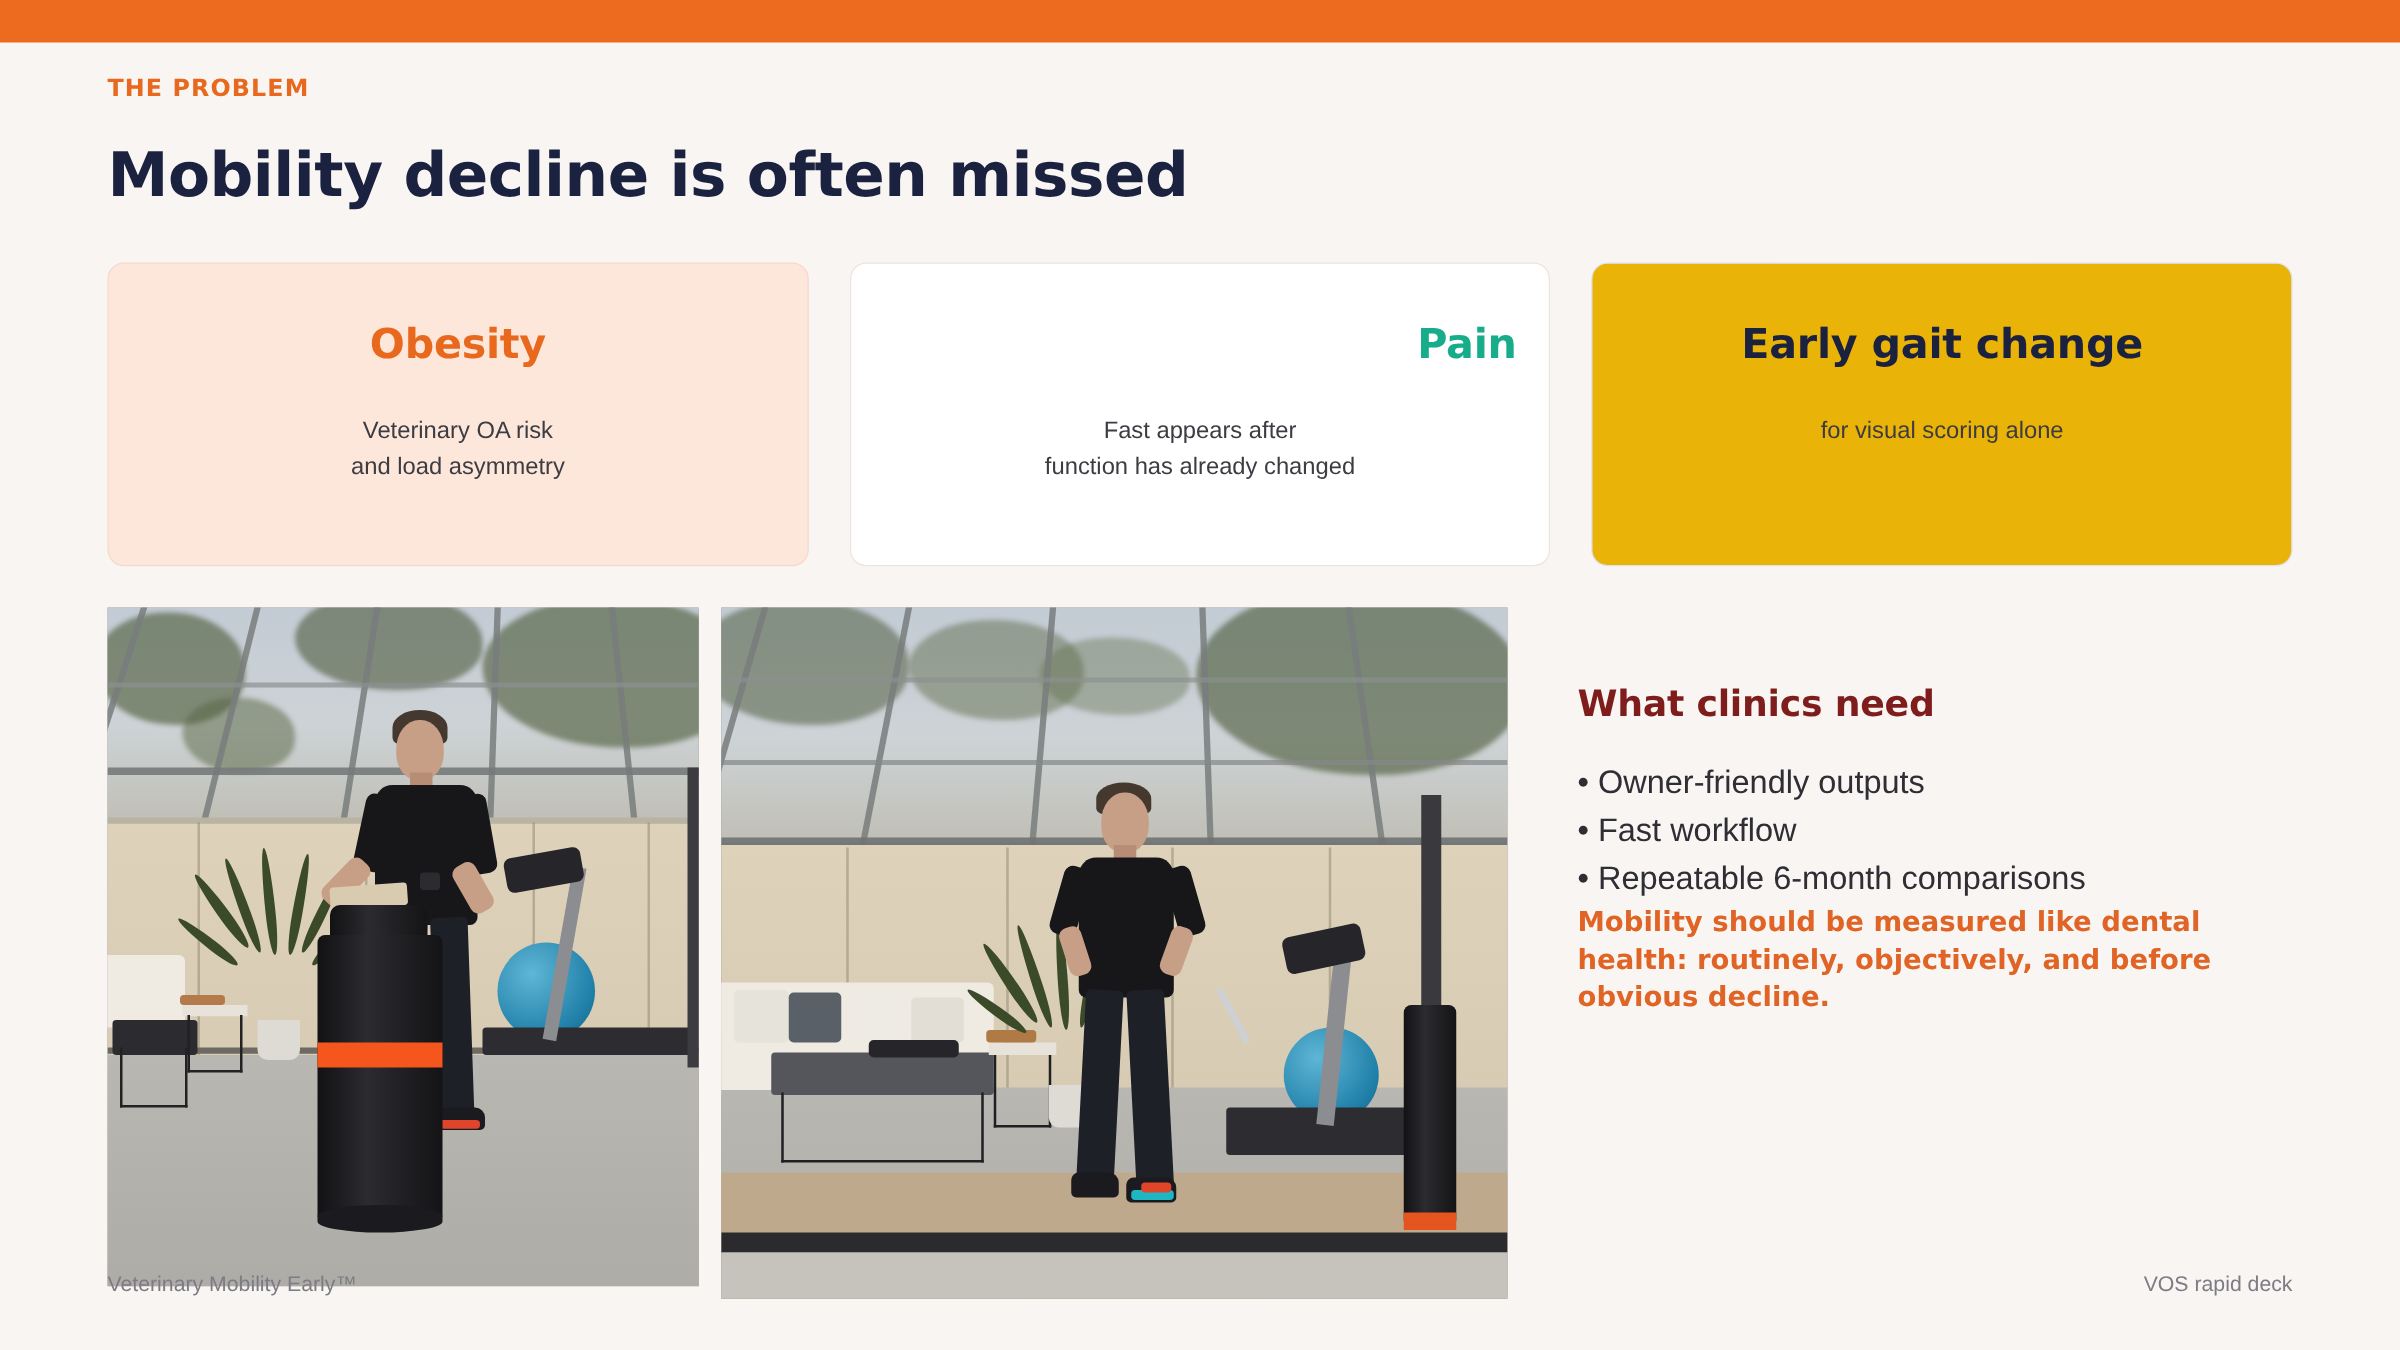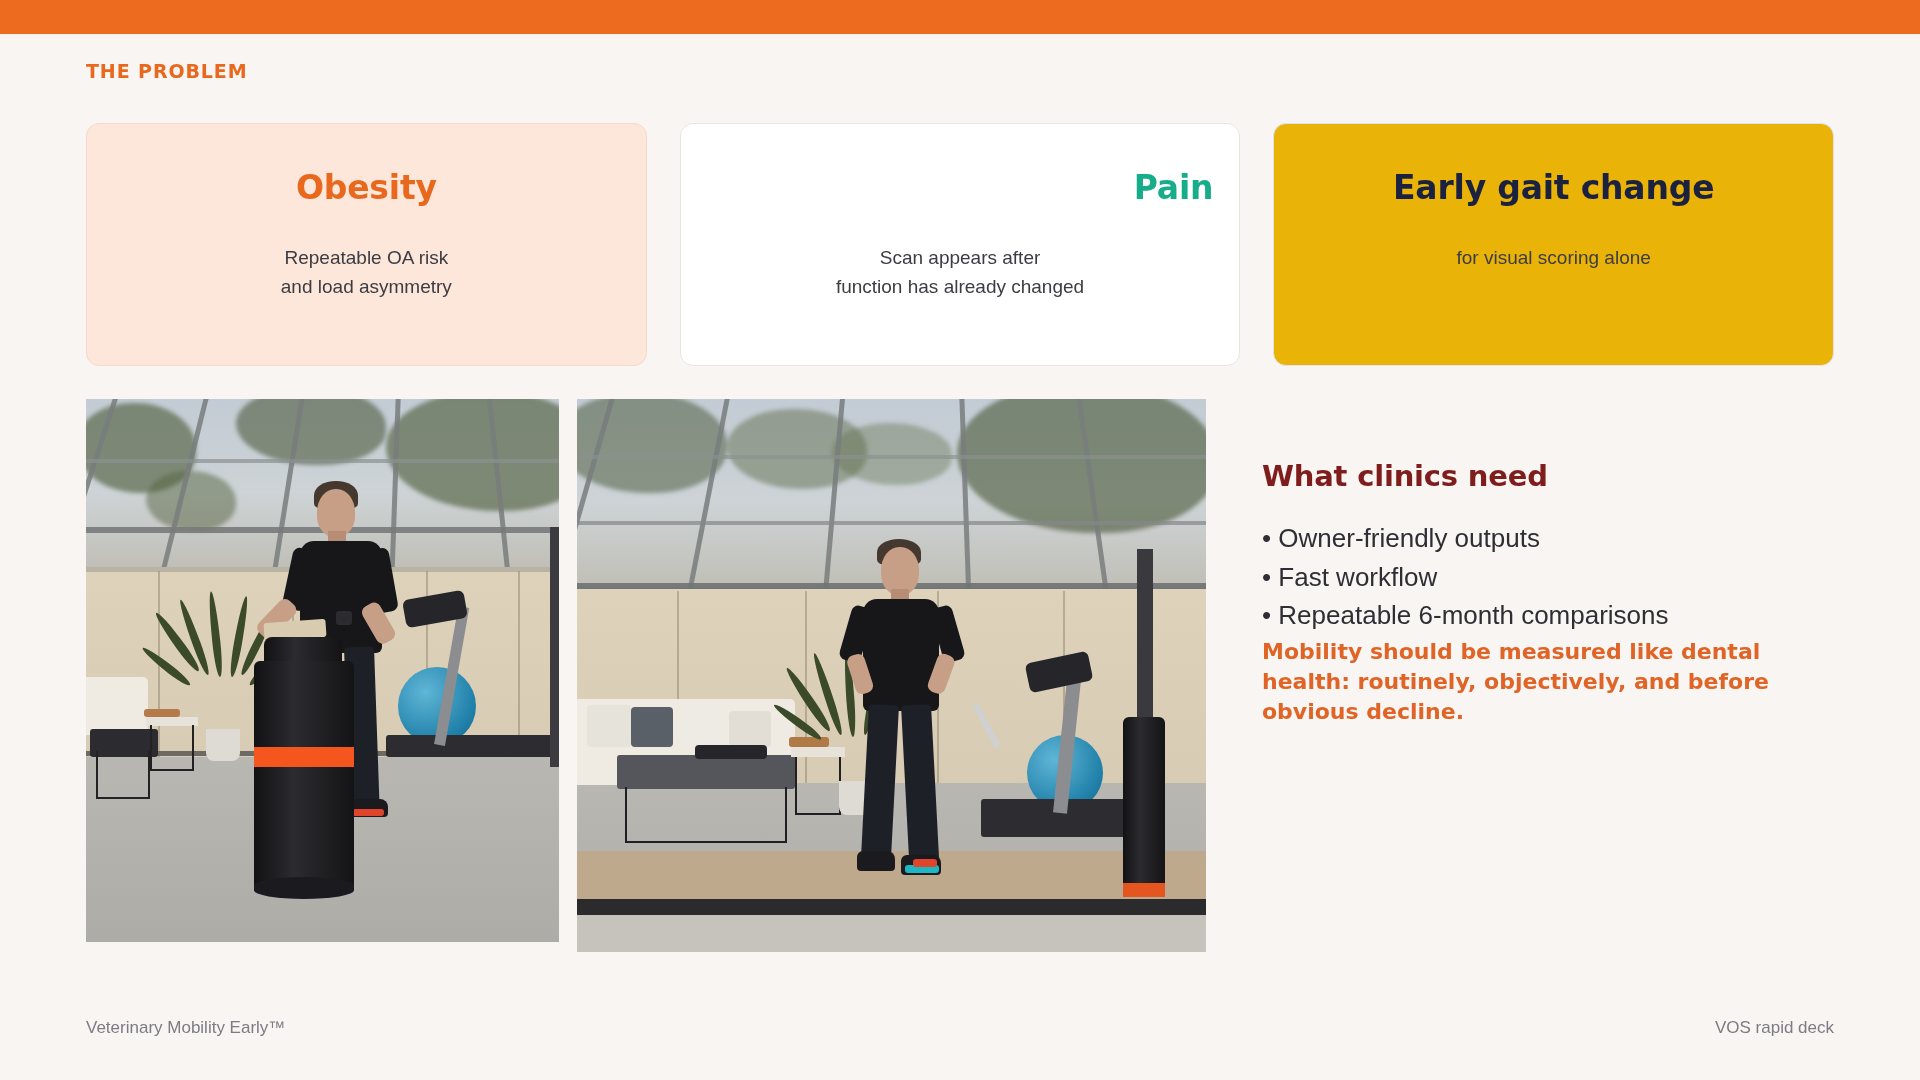--- a/index.html
+++ b/index.html
@@ -203,35 +203,36 @@
 </head>
 <body>
 
 <div class="slide">
 
   <div class="top-bar"></div>
 
   <div class="content">
 
     <div class="eyebrow">THE PROBLEM</div>
+    <div class="page-title">Mobility decline is often missed</div>
 
     <div class="cards">
 
       <div class="card card-peach">
         <div class="card-title t-orange">Obesity</div>
         <div class="card-body">
-          <div>Repeatable OA risk</div>
+          <div>Veterinary OA risk</div>
           <div>and load asymmetry</div>
         </div>
       </div>
 
       <div class="card card-white">
         <div class="card-title t-teal">Pain</div>
         <div class="card-body">
-          <div>Scan appears after</div>
+          <div>Fast appears after</div>
           <div>function has already changed</div>
         </div>
       </div>
 
       <div class="card card-lav">
         <div class="card-title t-navy">Early gait change</div>
         <div class="card-body">
           <div>for visual scoring alone</div>
         </div>
       </div>

